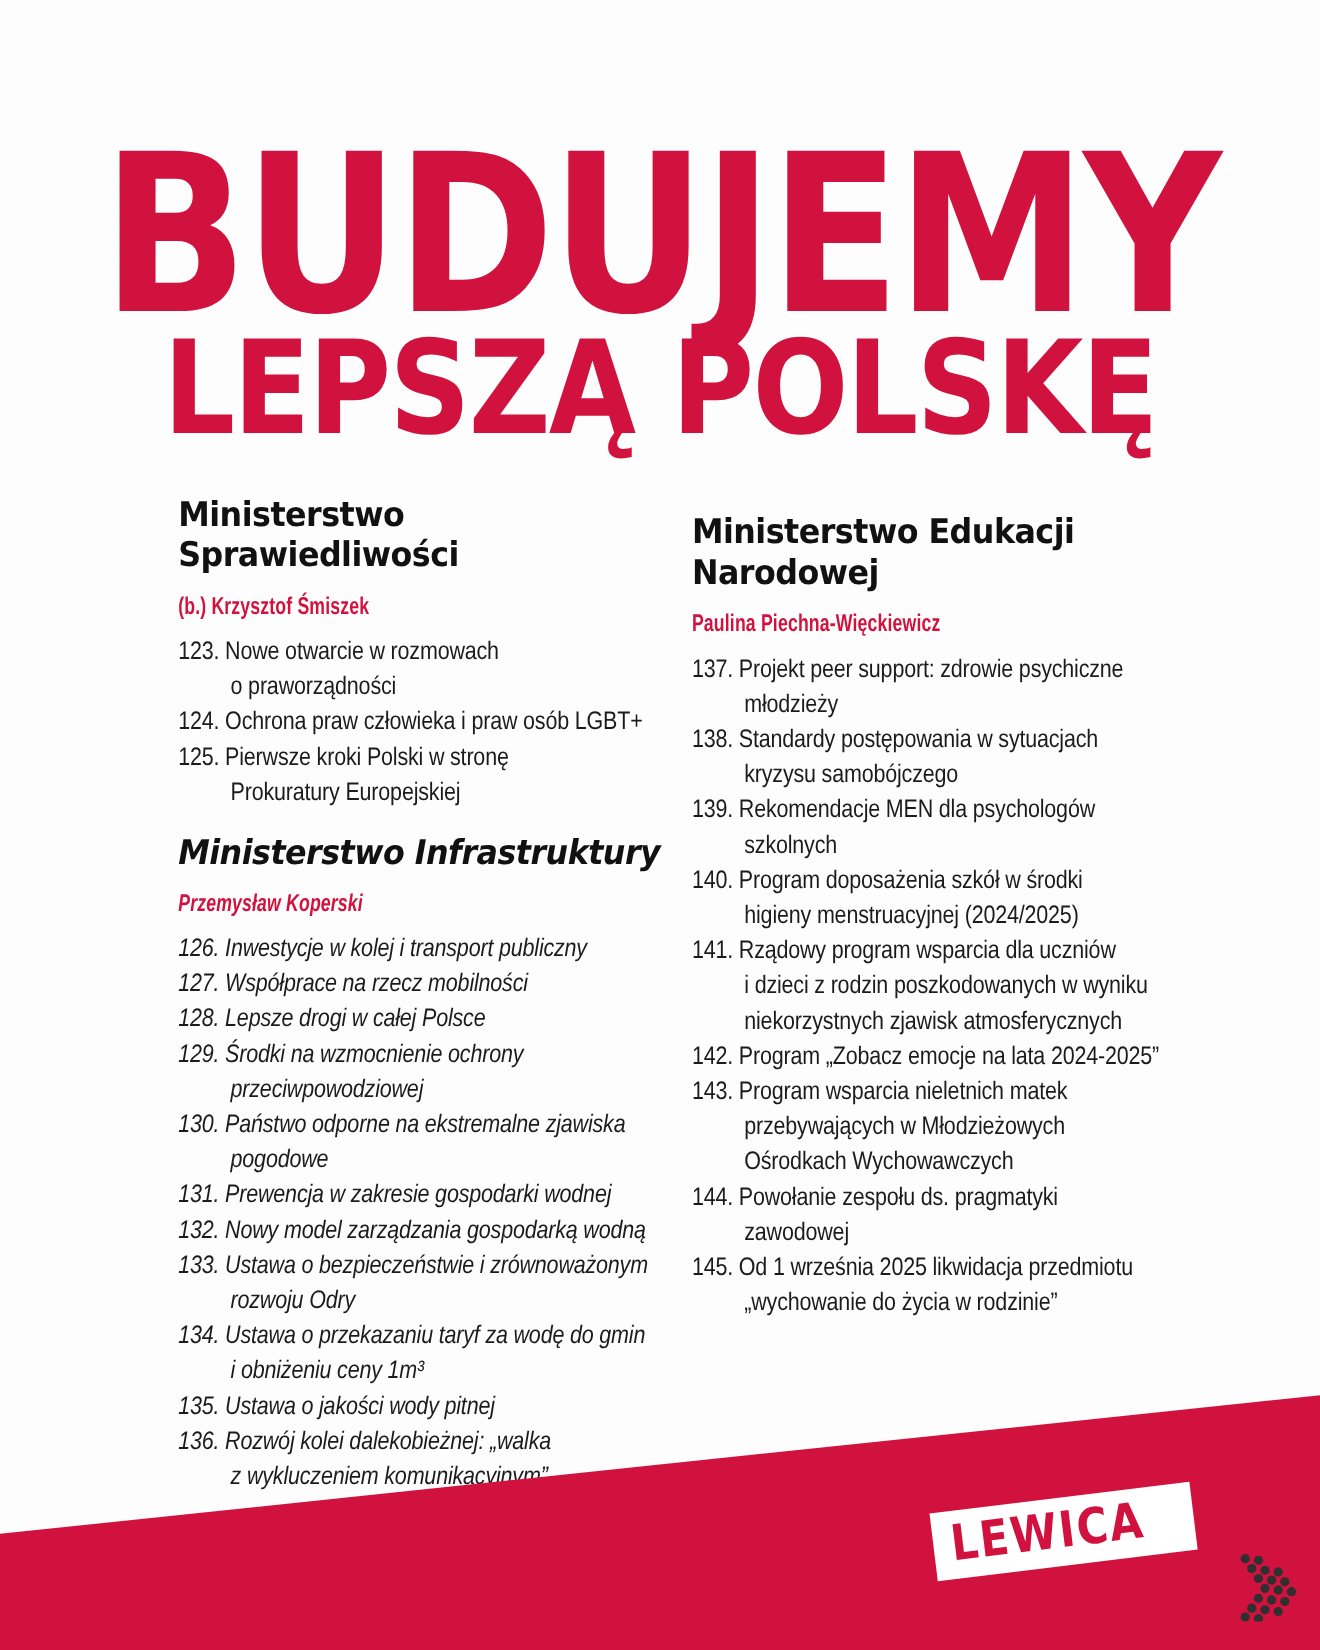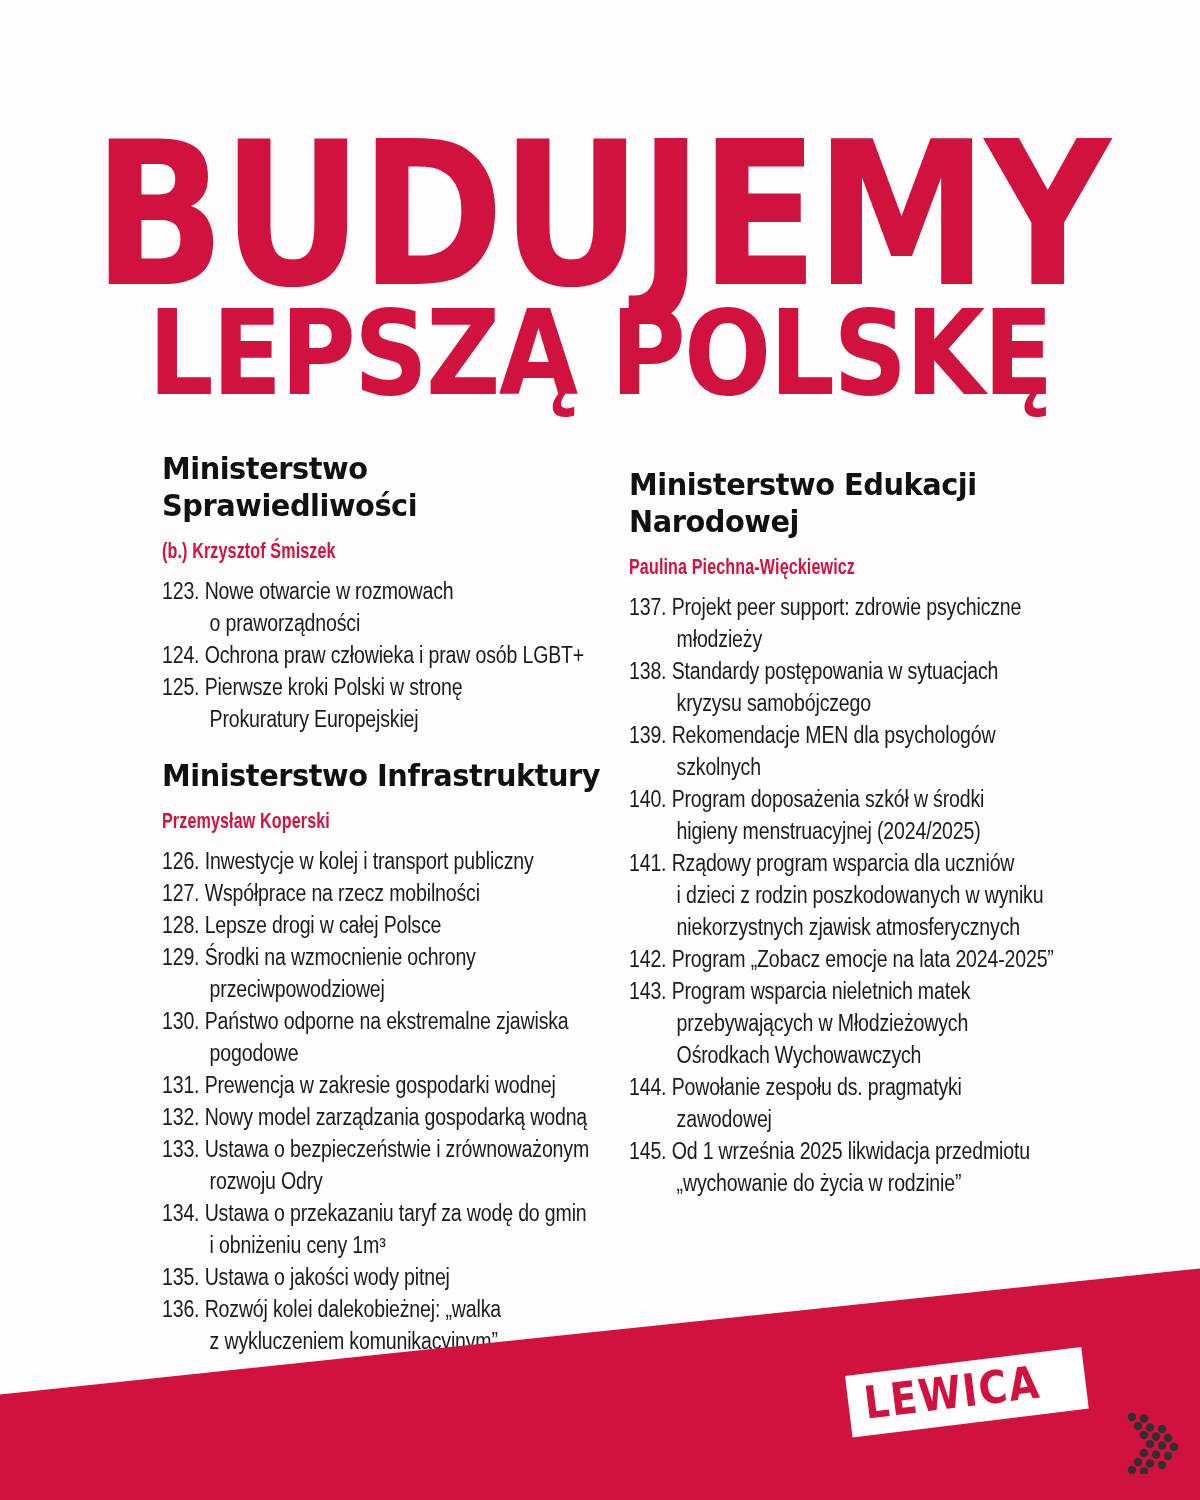--- a/index.html
+++ b/index.html
@@ -27,21 +27,21 @@
 
   .section-title{color:#111111;font-family:"DejaVu Sans",sans-serif;font-weight:bold;
     font-size:31px;line-height:37px;white-space:pre-line;transform:scaleX(0.93);
     transform-origin:left top;letter-spacing:-0.5px;}
   .section-person{margin-top:14px;color:#D2123E;font-family:"Liberation Sans",sans-serif;
     font-weight:bold;font-size:22px;line-height:26px;transform:scaleX(0.73);
     transform-origin:left top;white-space:nowrap;letter-spacing:0.2px;}
   .items{margin-top:11px;transform:scaleX(0.85);transform-origin:left top;width:580px;}
   .item{color:#1b1b1b;font-size:23px;line-height:32px;white-space:pre-line;
     padding-left:56px;text-indent:-56px;letter-spacing:-0.2px;}
-  .section + .section{margin-top:22px;}
+  .section + .section{margin-top:22px;font-style:italic;}
 
   
   .footer-wedge{position:absolute;left:0;top:1260px;width:1200px;height:240px;background:#D2123E;
     clip-path:polygon(0 56%,100% 3.5%,100% 100%,0 100%);}
   .lewica-logo{position:absolute;left:845px;top:1376px;transform:rotate(-7deg);
     transform-origin:left top;background:#ffffff;padding:6px 16px 8px 16px;}
   .lewica-logo .logo-text{color:#D2123E;font-family:"DejaVu Sans",sans-serif;font-weight:bold;
     font-size:45px;line-height:48px;letter-spacing:2px;display:inline-block;
     transform:scaleX(0.86);transform-origin:left center;white-space:nowrap;}
   .dots-arrow{position:absolute;left:1122px;top:1412px;}

